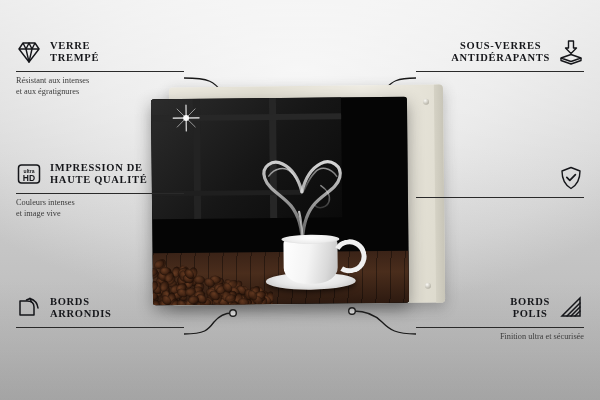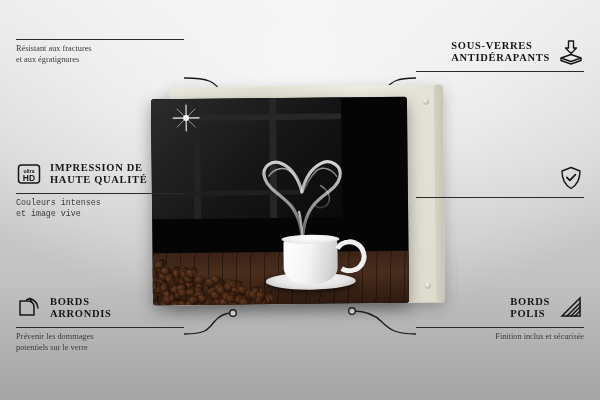--- a/index.html
+++ b/index.html
@@ -28,21 +28,21 @@
   
   .feat{position:absolute;width:186px;}
   .feat .head{display:flex;align-items:center;gap:8px;height:32px;}
   .feat.right .head{flex-direction:row-reverse;}
   .feat .ttl{
     font-family:"Liberation Serif", serif;
     font-weight:700;font-size:10.5px;letter-spacing:.7px;
     color:#15161a;line-height:12.5px;text-transform:uppercase;
   }
   .feat.left .ttl{text-align:left;}
-  .feat.right .ttl{text-align:left;}
+  .feat.right .ttl{text-align:center;}
   .feat .ico{flex:0 0 auto;width:26px;height:26px;display:block;}
   .feat .rule{height:0;border-top:1px solid #2a2a2a;margin-top:3px;}
   .feat .sub{
     font-family:"Liberation Serif", serif;
     font-size:8.3px;line-height:10.6px;color:#3b3b3b;margin-top:4px;
     white-space:pre-line;
   }
   .feat.right .sub{text-align:right;}
 
   
@@ -373,56 +373,66 @@
           <line x1="2" y1="15" x2="28" y2="15" stroke-width="1.1"></line>
           <line x1="6" y1="6" x2="24" y2="24" stroke-width=".8" opacity=".7"></line>
           <line x1="24" y1="6" x2="6" y2="24" stroke-width=".8" opacity=".7"></line>
         </g>
         <circle cx="15" cy="15" r="3" fill="#ffffff" opacity=".95"></circle>
       </svg>
     </div>
   </div>
 
   <div class="feat left" id="f-verre">
-    <div class="rule"></div>
-    <div class="sub" style="white-space: pre-line;">Résistant aux fractures
+    <div class="head">
+      <svg class="ico" viewBox="0 0 26 26">
+        <g fill="none" stroke="#15161a" stroke-width="1.4" stroke-linejoin="round">
+          <path d="M3,10 L23,10 L13,23 Z"></path>
+          <path d="M3,10 L7,4 L19,4 L23,10"></path>
+          <path d="M7,4 L10,10 L13,23 L16,10 L19,4"></path>
+          <path d="M10,10 L13,4 L16,10"></path>
+        </g>
+      </svg>
+      <div class="ttl" style="white-space: pre-line;">VERRE
+TREMPÉ</div>
+    </div>
+    <div class="rule"></div>
+    <div class="sub" style="white-space: pre-line;">Résistant aux intenses
 et aux égratignures</div>
   </div>
 
   <div class="feat left" id="f-hd">
     <div class="head">
       <svg class="ico" viewBox="0 0 26 26">
         <rect x="2.5" y="4" width="21" height="18" rx="3" fill="none" stroke="#15161a" stroke-width="1.5"></rect>
         <text x="13" y="12" text-anchor="middle" font-family="Liberation Sans, sans-serif" font-size="5" font-weight="700" fill="#15161a">ultra</text>
         <text x="13" y="20" text-anchor="middle" font-family="Liberation Sans, sans-serif" font-size="8.5" font-weight="700" fill="#15161a">HD</text>
       </svg>
       <div class="ttl" style="white-space: pre-line;">IMPRESSION DE
 HAUTE QUALITÉ</div>
     </div>
     <div class="rule"></div>
-    <div class="sub" style="white-space: pre-line; font-family: Liberation Mono, monospace;">Couleurs intenses
+    <div class="sub" style="white-space: pre-line;">Couleurs intenses
 et image vive</div>
   </div>
 
   <div class="feat left" id="f-ronds">
     <div class="head">
       <svg class="ico" viewBox="0 0 26 26">
         <g fill="none" stroke="#15161a" stroke-width="1.5" stroke-linejoin="round" stroke-linecap="round">
           <path d="M4,6 L4,20 L18,20 L18,12 C18,8 15,6 11,6 Z"></path>
           <path d="M14,3.5 C18.5,5 21.5,8.5 22,13"></path>
           <path d="M14,3.5 L10.5,5"></path>
           <path d="M14,3.5 L15.5,7"></path>
         </g>
       </svg>
       <div class="ttl" style="white-space: pre-line;">BORDS
 ARRONDIS</div>
     </div>
     <div class="rule"></div>
-    <div class="sub" style="white-space: pre-line;">Prévenir les dommages
-potentiels sur le verre</div>
   </div>
 
   <div class="feat right" id="f-sous">
     <div class="head">
       <svg class="ico" viewBox="0 0 26 26">
         <g fill="none" stroke="#15161a" stroke-width="1.4" stroke-linejoin="round">
           <path d="M10.5,2 L15.5,2 L15.5,9 L18.5,9 L13,14.5 L7.5,9 L10.5,9 Z"></path>
           <path d="M13,15.5 L23,19 L13,22.5 L3,19 Z"></path>
           <path d="M3,19 L3,21.5 L13,25 L23,21.5 L23,19"></path>
         </g>
@@ -452,16 +462,16 @@
           <path d="M22,3 L22,21 L4,21 Z" stroke-width="1.5"></path>
           <line x1="9" y1="21" x2="22" y2="8"></line>
           <line x1="13" y1="21" x2="22" y2="12"></line>
           <line x1="17" y1="21" x2="22" y2="16"></line>
         </g>
       </svg>
       <div class="ttl" style="white-space: pre-line;">BORDS
 POLIS</div>
     </div>
     <div class="rule"></div>
-    <div class="sub" style="white-space: pre-line;">Finition inclus et sécurisée</div>
+    <div class="sub" style="white-space: pre-line;">Finition ultra et sécurisée</div>
   </div>
 
 </div>
 
 </body></html>

